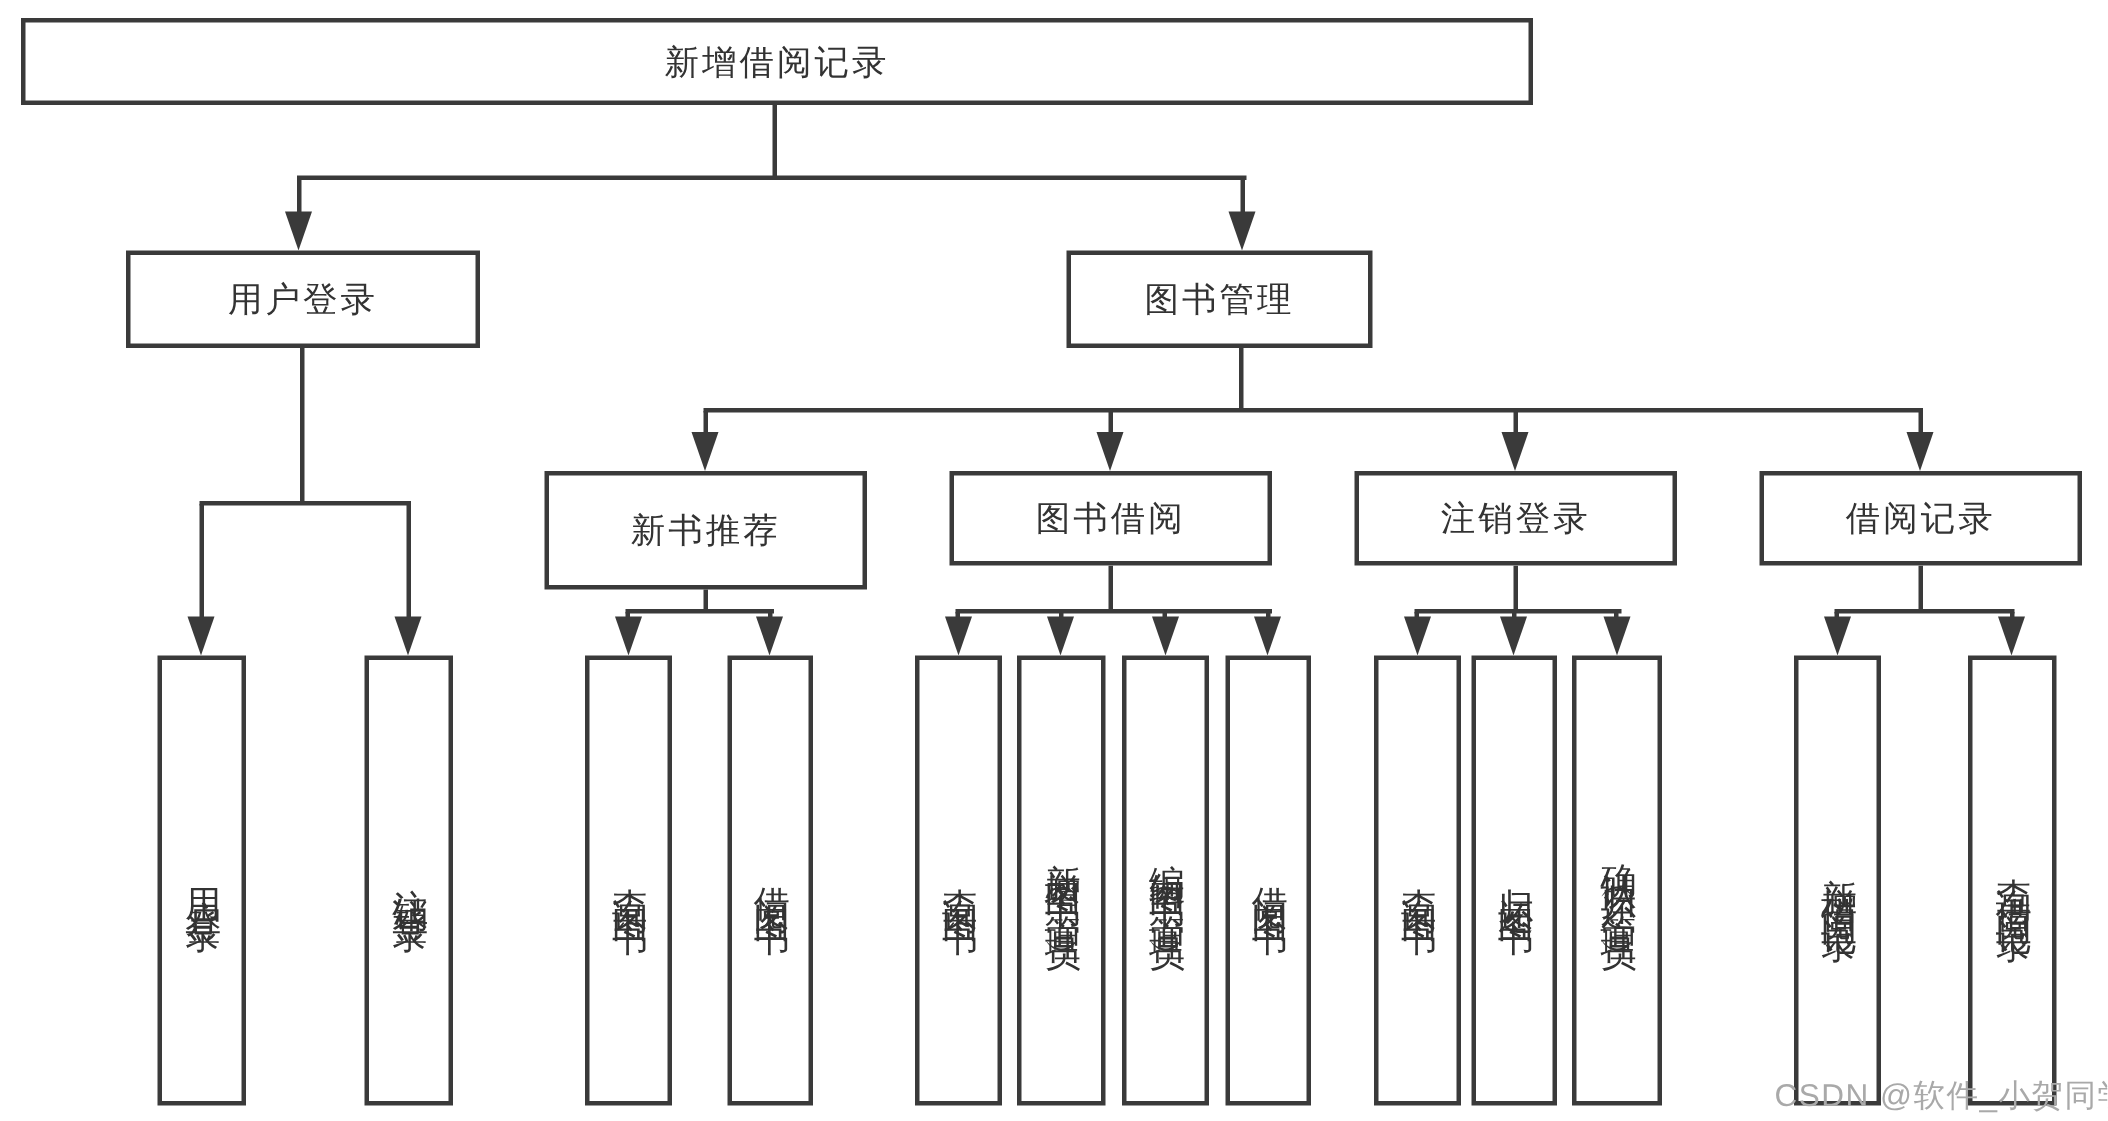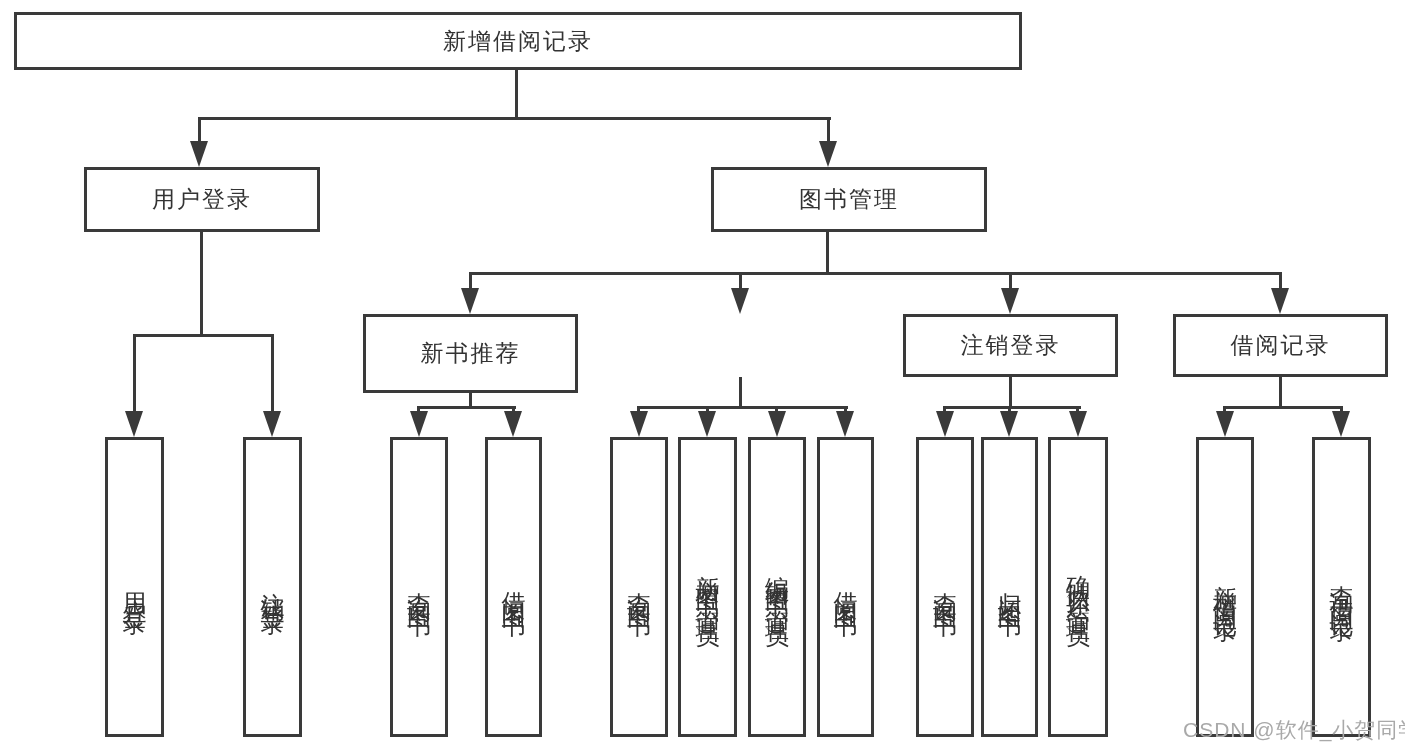--- a/index.html
+++ b/index.html
@@ -63,21 +63,21 @@
     <div class="line" style="left:198px;top:117px;width:633px;height:3px"></div>
     <div class="line" style="left:198px;top:118px;width:3px;height:26px"></div>
     <div class="arrow" style="left:190px;top:141px"></div>
     <div class="line" style="left:827px;top:118px;width:3px;height:26px"></div>
     <div class="arrow" style="left:819px;top:141px"></div>
   </div>
 
   <div class="box" style="left:84px;top:167px;width:236px;height:65px">
     <span>用户登录</span>
   </div>
-  <div class="box" style="left:711px;top:167px;width:276px;height:65px">
+  <div class="box" style="left:711px;top:167px;width:204px;height:65px">
     <span>图书管理</span>
   </div>
 
   <div>
     <div class="line" style="left:200px;top:232px;width:3px;height:104px"></div>
     <div class="line" style="left:133px;top:334px;width:141px;height:3px"></div>
     <div class="line" style="left:133px;top:336px;width:3px;height:76px"></div>
     <div class="arrow" style="left:125px;top:411px"></div>
     <div class="line" style="left:271px;top:336px;width:3px;height:76px"></div>
     <div class="arrow" style="left:263px;top:411px"></div>
@@ -91,20 +91,23 @@
     <div class="line" style="left:739px;top:274px;width:3px;height:16px"></div>
     <div class="arrow" style="left:731px;top:288px"></div>
     <div class="line" style="left:1009px;top:274px;width:3px;height:16px"></div>
     <div class="arrow" style="left:1001px;top:288px"></div>
     <div class="line" style="left:1279px;top:274px;width:3px;height:16px"></div>
     <div class="arrow" style="left:1271px;top:288px"></div>
   </div>
 
   <div class="box" style="left:363px;top:314px;width:215px;height:79px">
     <span>新书推荐</span>
+  </div>
+  <div class="box" style="left:633px;top:314px;width:215px;height:63px">
+    <span>图书借阅</span>
   </div>
   <div class="box" style="left:903px;top:314px;width:215px;height:63px">
     <span>注销登录</span>
   </div>
   <div class="box" style="left:1173px;top:314px;width:215px;height:63px">
     <span>借阅记录</span>
   </div>
 
   <div>
     <div class="line" style="left:469px;top:377px;width:3px;height:31px"></div>

